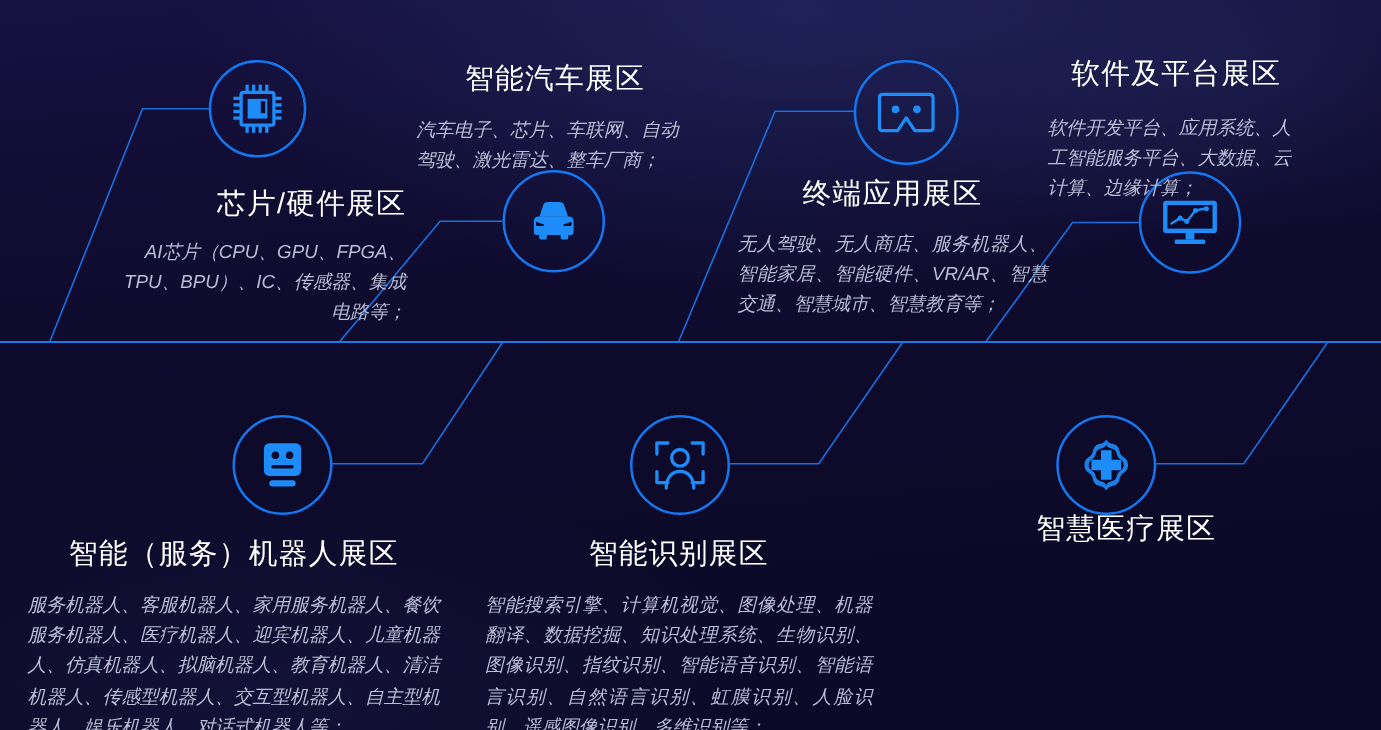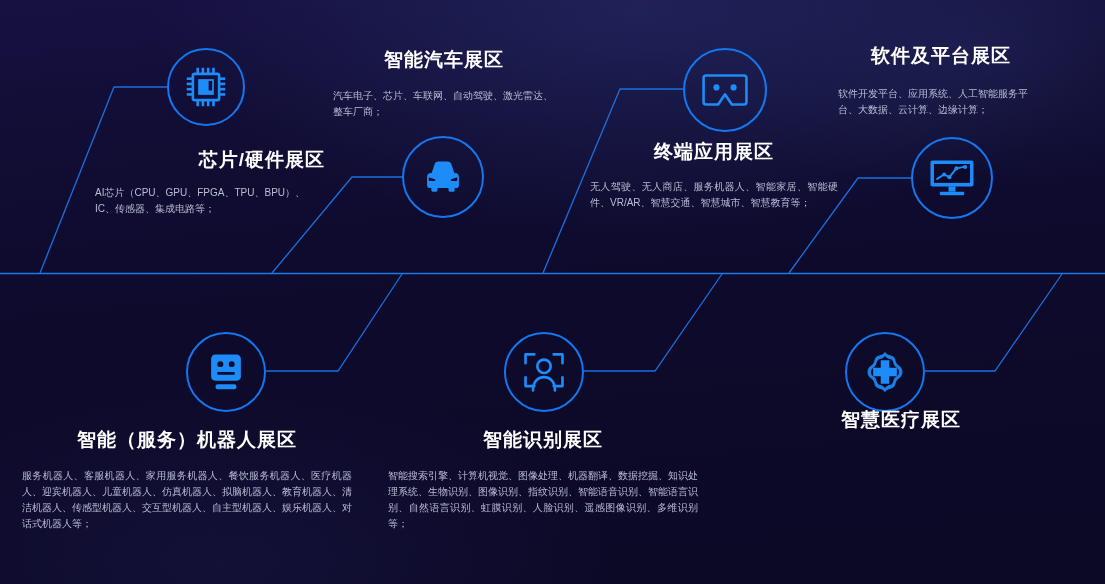--- a/index.html
+++ b/index.html
@@ -16,47 +16,48 @@
       radial-gradient(ellipse 420px 200px at 88% 8%, rgba(34,40,92,0.45) 0%, rgba(22,20,62,0.0) 72%),
       radial-gradient(ellipse 560px 260px at 20% 96%, rgba(28,28,78,0.40) 0%, rgba(13,10,43,0.0) 70%),
       linear-gradient(175deg, #171142 0%, #110d34 22%, #0d0a2b 52%, #0c0926 100%);
     overflow:hidden;
   }
   #lines { position:absolute; left:0; top:0; width:1105px; height:584px; }
 
   .card { position:absolute; }
   .card .title {
     color:#ffffff;
-    font-weight:bold;
-    font-size:19px;
+    font-weight:normal;
+    font-size:23px;
     letter-spacing:1px;
     line-height:1.25;
     white-space:nowrap;
   }
   .card .desc {
     color:#b9bed6;
-    font-size:10px;
+    font-size:15px;
     line-height:1.62;
+    font-style:italic;
   }
   .card.just .desc { text-align:justify; text-align-last:left; }
 
   
   .bubble {
     position:absolute;
     border:2px solid #1477f0;
     border-radius:50%;
     display:flex; align-items:center; justify-content:center;
     background:transparent;
   }
   .bubble svg { display:block; }
 
   
   #card-chip      { left:95px;  top:148px; width:230px; }
   #card-chip .title { text-align:right; }
-  #card-chip .desc  { margin-top:13px; }
+  #card-chip .desc  { margin-top:13px;text-align:right; }
 
   #card-auto      { left:333px; top:48px;  width:222px; }
   #card-auto .title{ text-align:center; }
   #card-auto .desc { margin-top:16px; }
 
   #card-terminal  { left:590px; top:140px; width:248px; }
   #card-terminal .title { text-align:center; }
   #card-terminal .desc  { margin-top:15px; }
 
   #card-software  { left:838px; top:44px;  width:206px; }

